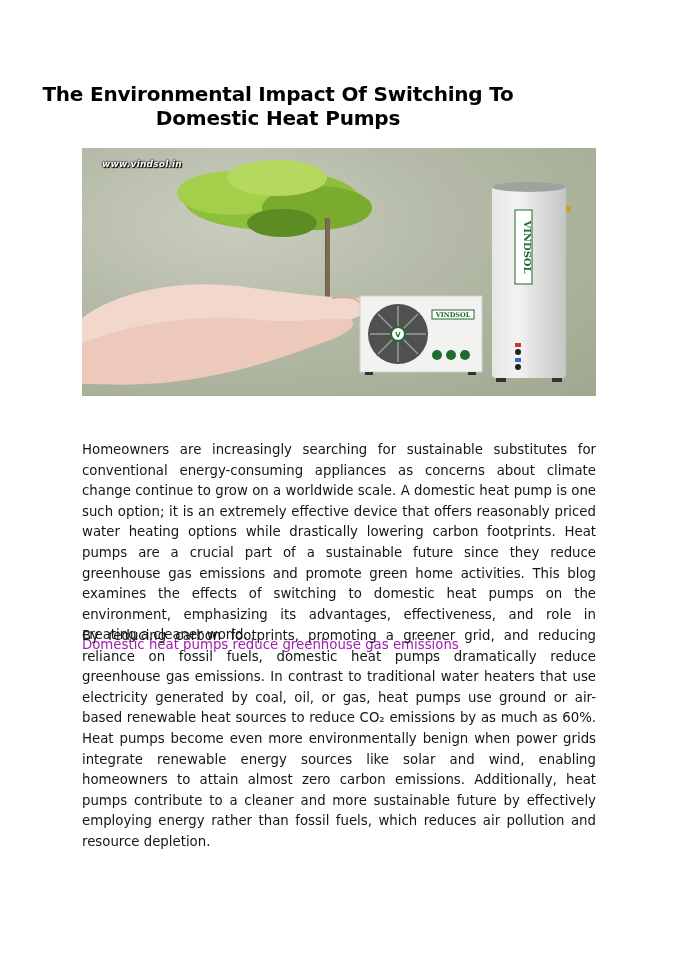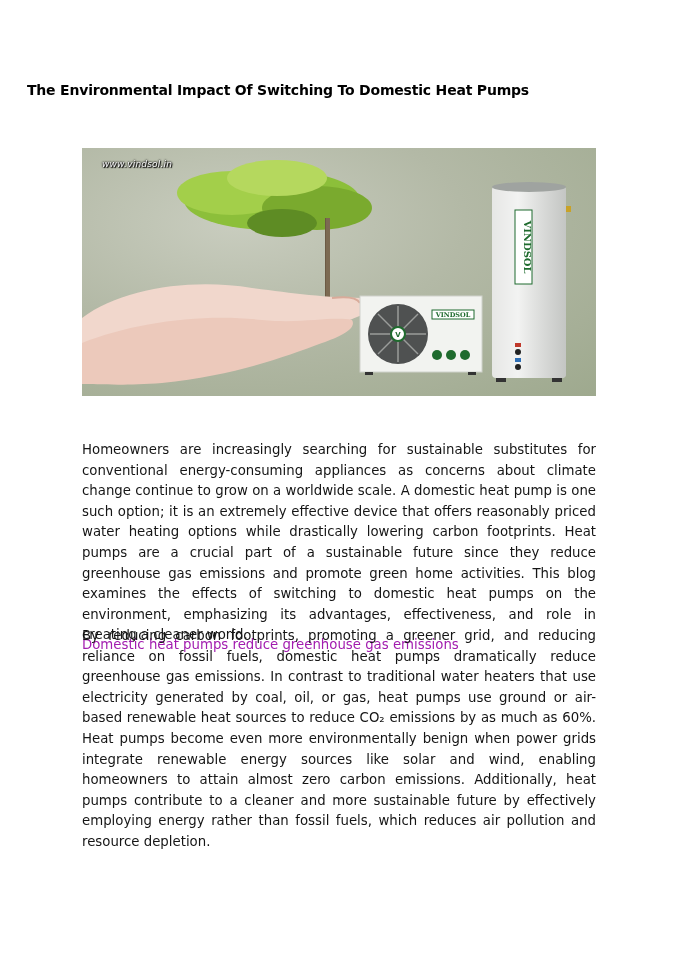--- a/index.html
+++ b/index.html
@@ -1,23 +1,23 @@
 <!DOCTYPE html>
 <html><head>
 <meta charset="utf-8">
 <style>
   html, body { margin: 0; padding: 0; background: #ffffff; }
   body { width: 678px; height: 960px; position: relative; overflow: hidden;
          font-family: "DejaVu Sans", "Liberation Sans", sans-serif; color: #111; }
   .title { position: absolute; top: 82px; left: 0; width: 556px; text-align: center;
-           font-weight: bold; font-size: 14px; letter-spacing: -0.2px; color: #000; }
+           font-weight: bold; font-size: 20px; letter-spacing: -0.2px; color: #000; }
   .hero { position: absolute; left: 82px; top: 148px; width: 514px; height: 248px; overflow: hidden;
           background: radial-gradient(ellipse at 30% 30%, #c9cdbf 0%, #b3b9a6 45%, #9ea98e 100%); }
   .hero svg { position: absolute; left: 0; top: 0; }
-  .watermark { position: absolute; left: 20px; top: 11px; font-size: 9px; font-weight: normal; font-style: italic;
+  .watermark { position: absolute; left: 20px; top: 11px; font-size: 9px; font-weight: bold; font-style: italic;
                color: #fff; text-shadow: 0 0 2px #000, 0 0 2px #000, 1px 1px 1px #000; letter-spacing: 0.2px; }
   .para { position: absolute; left: 82px; width: 514px; font-size: 13.3px; line-height: 20.6px;
           text-align: justify; color: #151515; margin: 0; }
   .p1 { top: 440px; }
   .heading2 { position: absolute; left: 82px; top: 637px; font-size: 13.3px; font-weight: normal; color: #a21caf; }
   .p2 { top: 626px; }
 </style>
 </head>
 <body>
 

